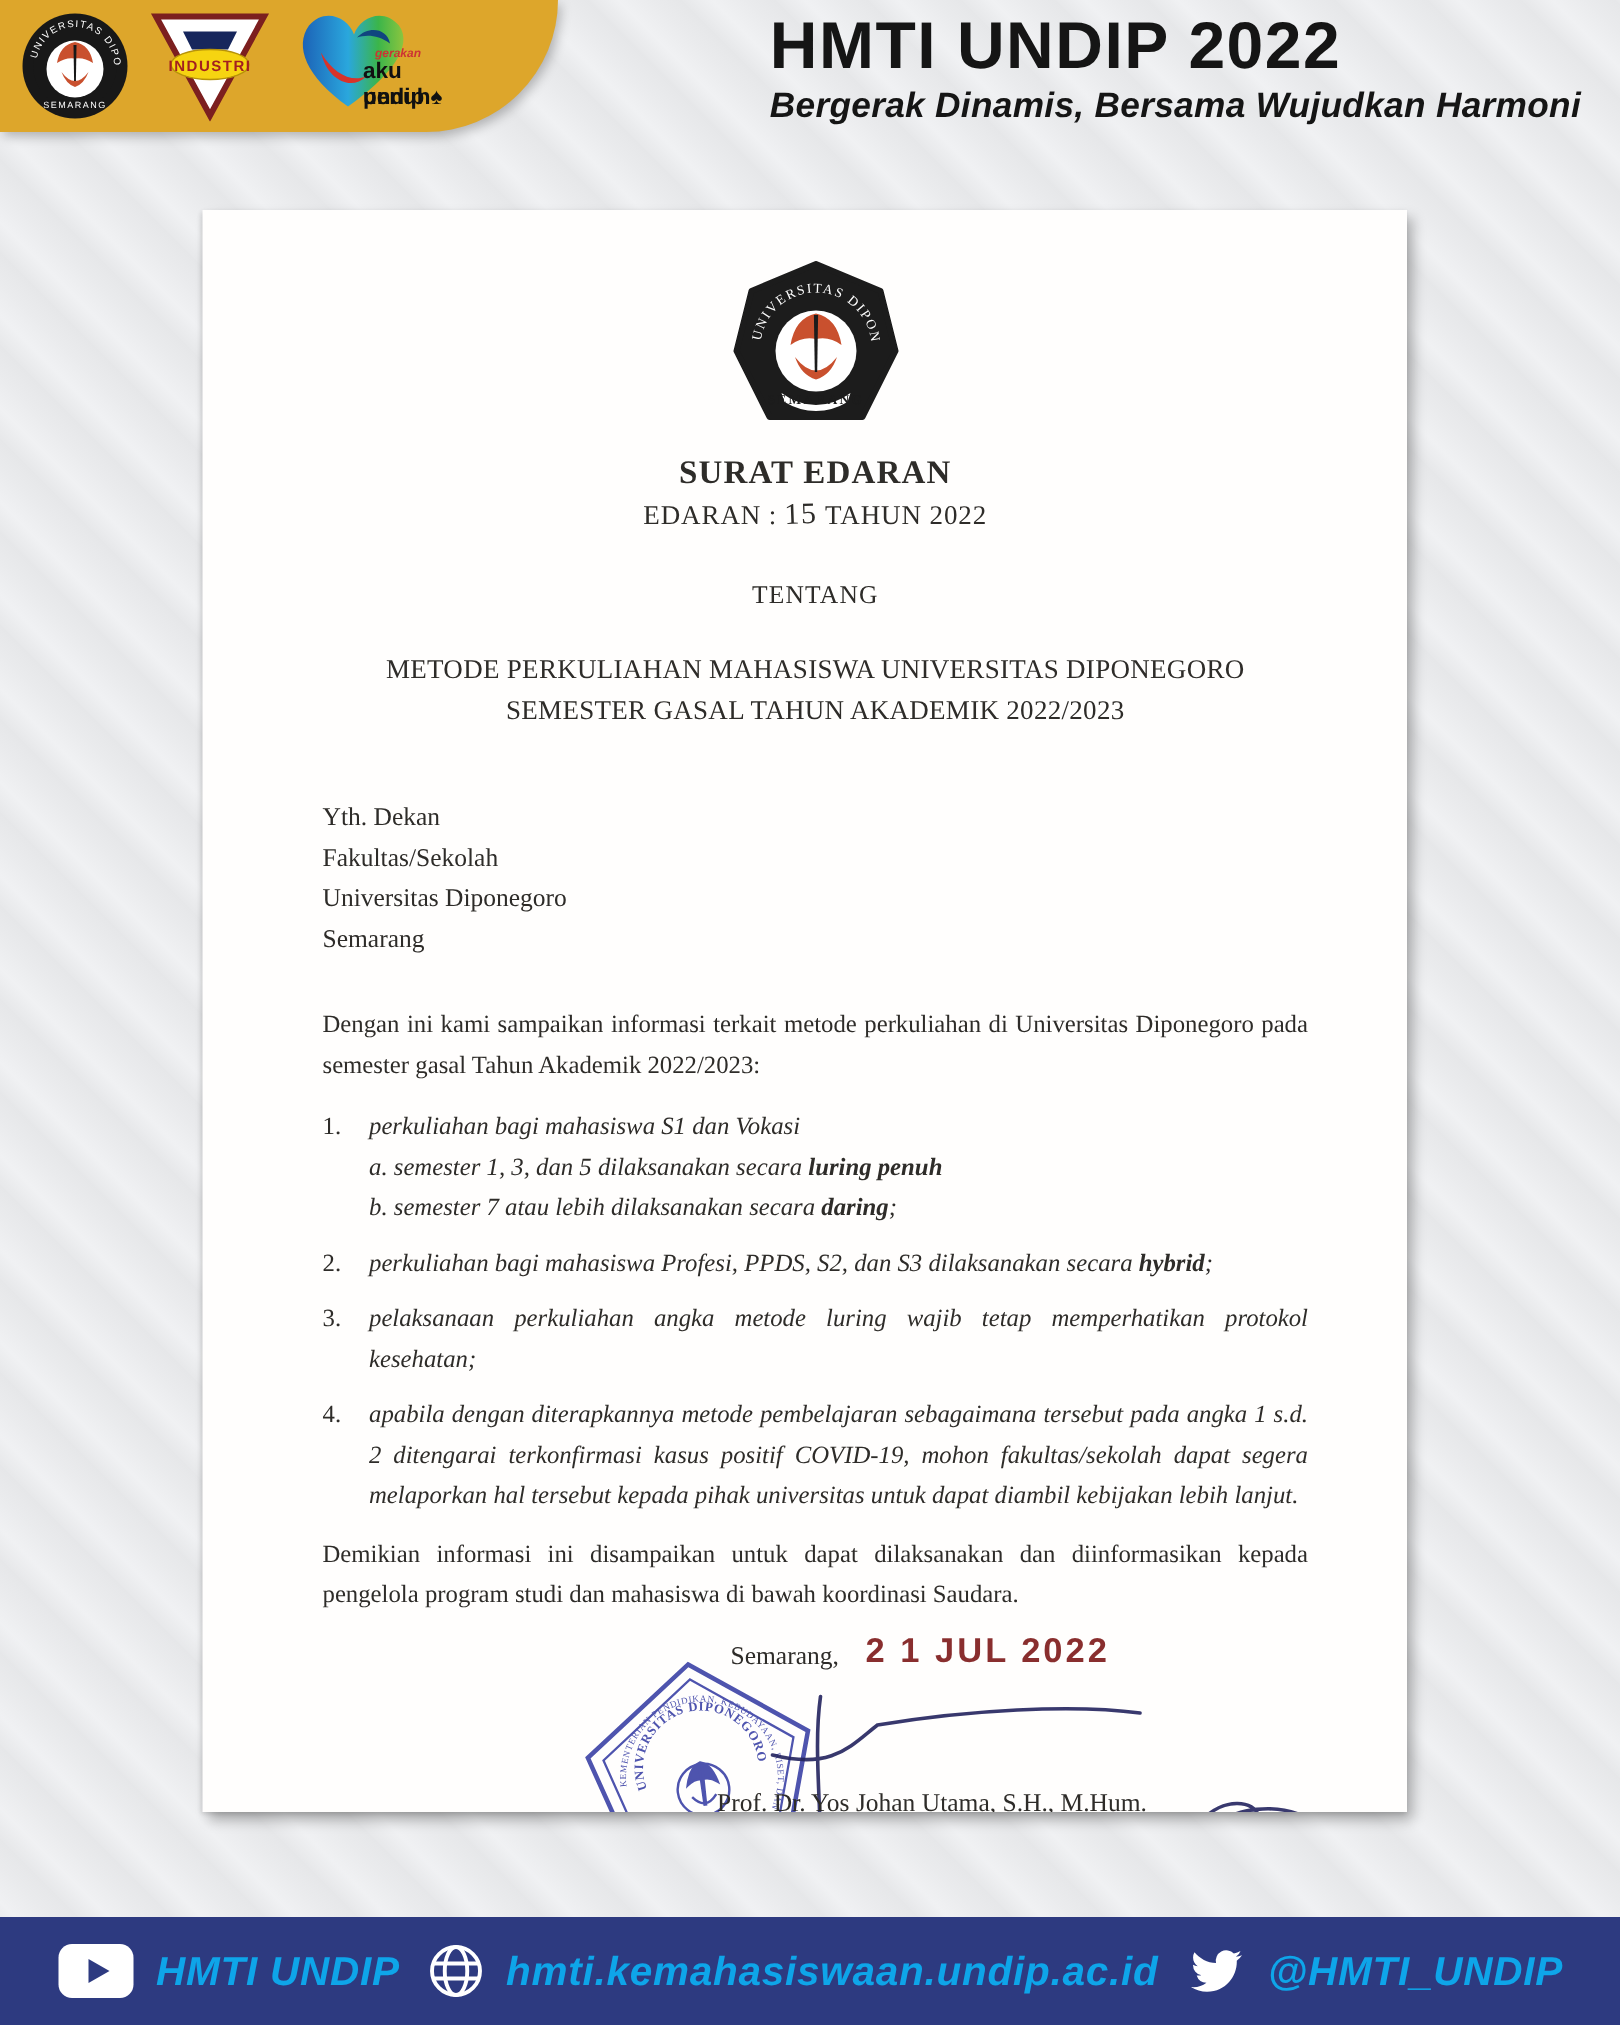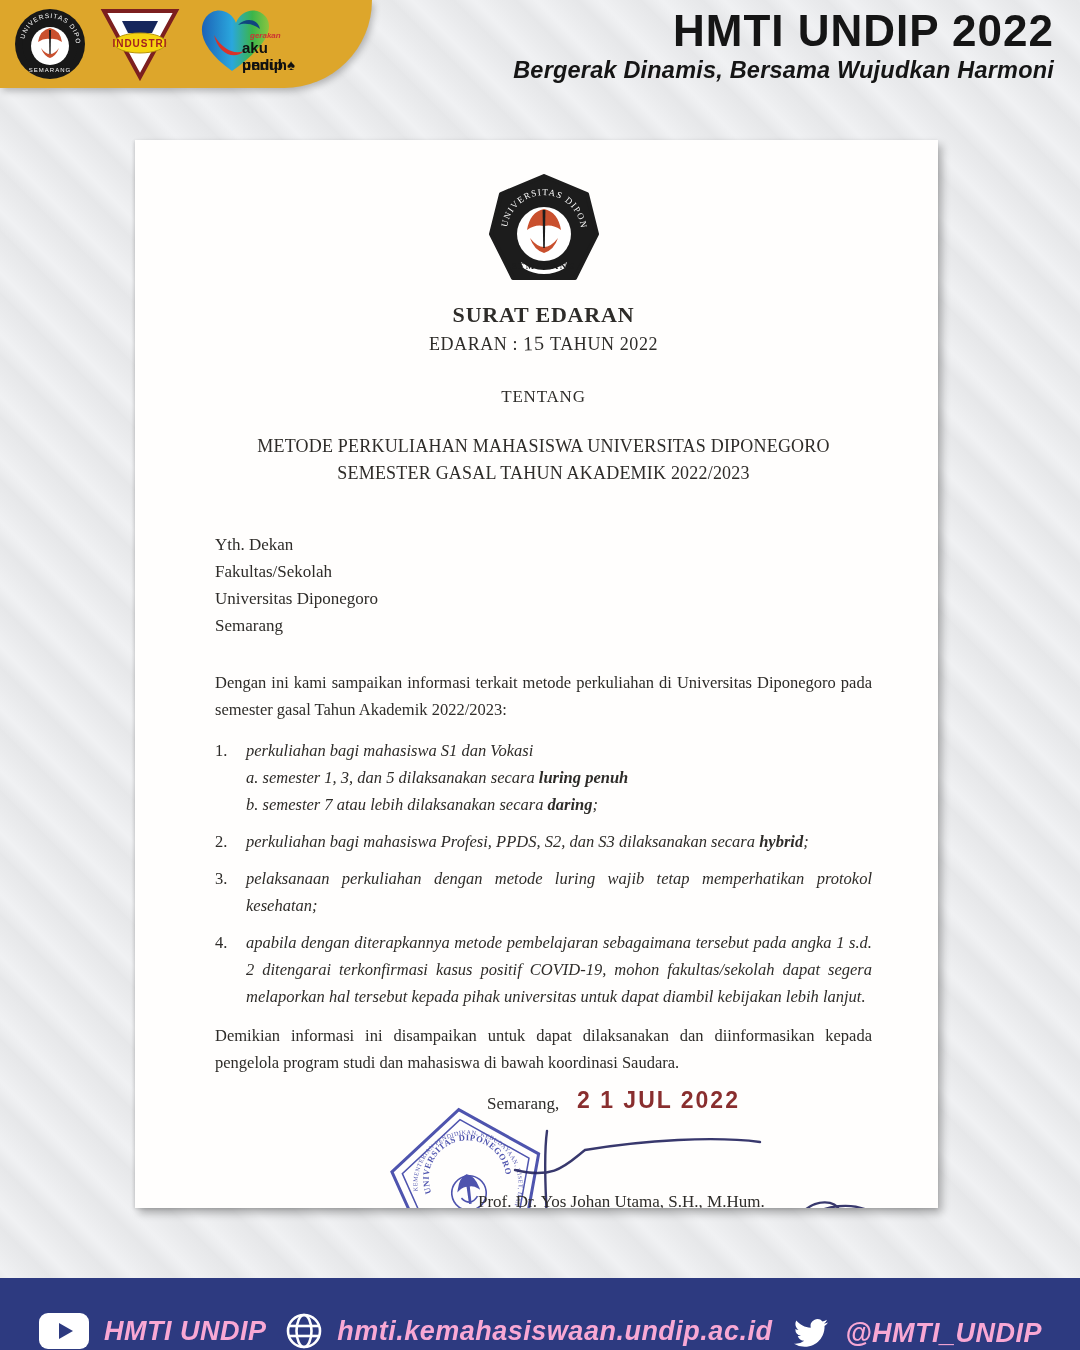--- a/index.html
+++ b/index.html
@@ -11,21 +11,21 @@
     font-family:"Liberation Sans",sans-serif;
   }
   
   .badge{
     position:absolute;top:0;left:0;width:372px;height:88px;background:#dda62b;
     border-radius:0 0 95px 0;box-shadow:2px 3px 7px rgba(0,0,0,.25);
     display:flex;align-items:center;gap:14px;padding-left:14px;box-sizing:border-box;
   }
   .logo-chip{position:relative;flex:none;}
   
-  .title-block{position:absolute;top:8px;right:26px;text-align:right;color:#151515;}
+  .title-block{position:absolute;top:8px;right:26px;color:#151515;}
   .title-block h1{margin:0;font-size:44px;font-weight:800;letter-spacing:1px;line-height:1.05;}
   .tagline{margin-top:3px;font-size:23.5px;font-weight:700;font-style:italic;letter-spacing:.2px;}
   
   .page{
     position:absolute;left:135px;top:140px;width:803px;height:1068px;background:#fffefd;
     box-shadow:4px 5px 8px rgba(0,0,0,.28), -1px 1px 3px rgba(0,0,0,.12);
     font-family:"Liberation Serif","DejaVu Serif",serif;color:#2e2c29;
     box-sizing:border-box;padding:34px 66px 0 80px;overflow:hidden;
   }
   .center{text-align:center;}
@@ -49,22 +49,22 @@
   .sig-date{
     position:absolute;left:362px;top:3px;font-size:23px;font-weight:700;letter-spacing:2px;
     color:#7f1d1d;font-family:"Liberation Sans",sans-serif;opacity:.92;
   }
   .stamp{position:absolute;left:172px;top:20px;width:162px;height:162px;transform:rotate(-7deg);opacity:.92;}
   .sig-svg{position:absolute;left:0;top:0;width:657px;height:200px;pointer-events:none;}
   .sig-name{position:absolute;left:263px;top:108px;font-size:17px;}
   
   .footer{
     position:absolute;left:0;bottom:0;width:1080px;height:72px;background:#2d3a80;
-    display:flex;align-items:flex-end;justify-content:space-between;
-    padding:0 38px;box-sizing:border-box;color:#f9a8d4;
+    display:flex;align-items:center;justify-content:space-between;
+    padding:0 38px;box-sizing:border-box;color:#0ea5e9;
   }
   .f-group{display:flex;align-items:center;gap:14px;}
   .f-label{font-size:27px;font-weight:700;font-style:italic;letter-spacing:.5px;}
 </style>
 </head>
 <body>
 
 <div class="canvas">
 
   <div class="badge">
@@ -160,21 +160,21 @@
           <span class="subline"><span>a. semester 1, 3, dan 5 dilaksanakan secara </span><b>luring penuh</b><span></span></span>
           <span class="subline"><span>b. semester 7 atau lebih dilaksanakan secara </span><b>daring</b><span>;</span></span>
         </span>
       </div>
       <div class="item">
         <span class="num">2.</span>
         <span class="itext"><span>perkuliahan bagi mahasiswa Profesi, PPDS, S2, dan S3 dilaksanakan secara </span><b>hybrid</b><span>;</span></span>
       </div>
       <div class="item">
         <span class="num">3.</span>
-        <span class="itext">pelaksanaan perkuliahan dengan metode luring wajib tetap memperhatikan protokol kesehatan;</span>
+        <span class="itext">pelaksanaan perkuliahan angka metode luring wajib tetap memperhatikan protokol kesehatan;</span>
       </div>
       <div class="item">
         <span class="num">4.</span>
         <span class="itext">apabila dengan diterapkannya metode pembelajaran sebagaimana tersebut pada angka 1 s.d. 2 ditengarai terkonfirmasi kasus positif COVID-19, mohon fakultas/sekolah dapat segera melaporkan hal tersebut kepada pihak universitas untuk dapat diambil kebijakan lebih lanjut.</span>
       </div>
     </div>
 
     <div class="closing">Demikian informasi ini disampaikan untuk dapat dilaksanakan dan diinformasikan kepada pengelola program studi dan mahasiswa di bawah koordinasi Saudara.</div>
 
     <div class="sig-block">

